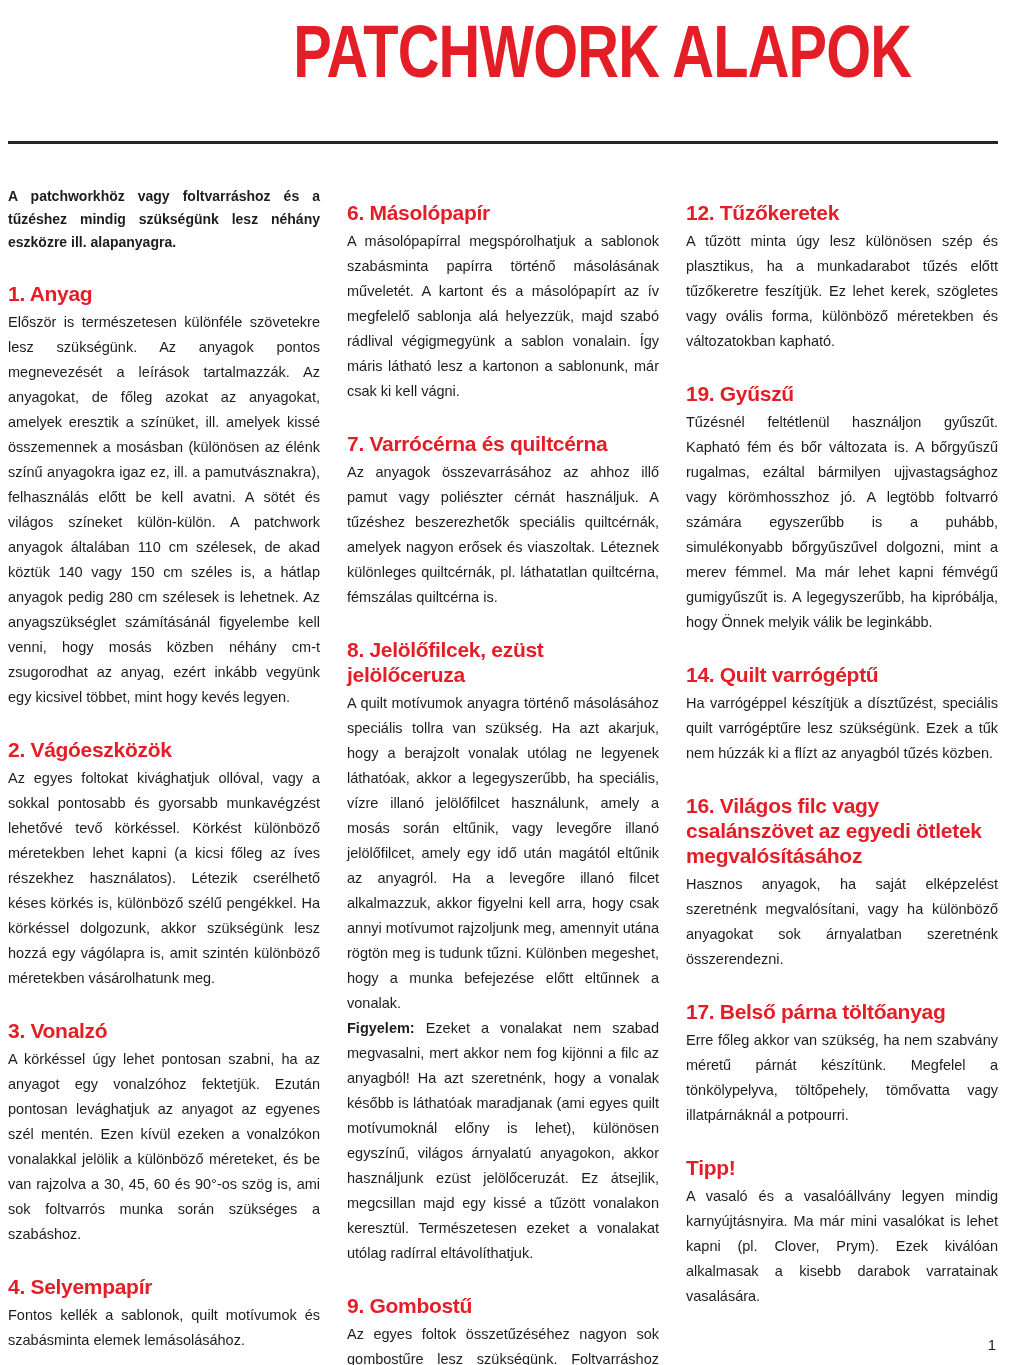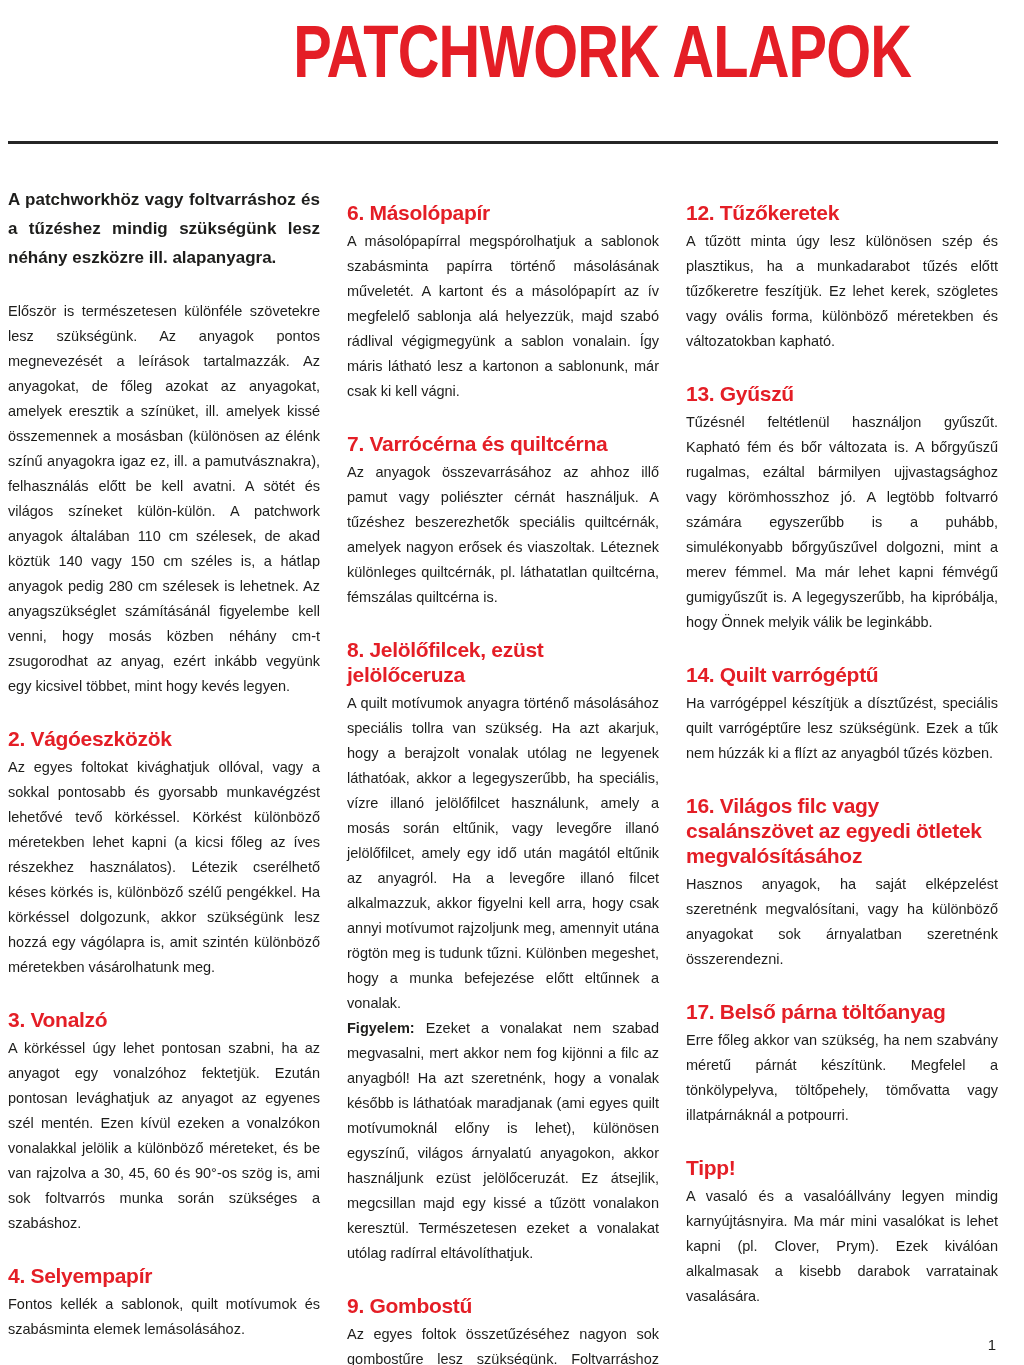--- a/index.html
+++ b/index.html
@@ -39,22 +39,22 @@
   }
   .columns {
     display: flex;
     gap: 27px;
     margin-top: 41px;
   }
   .col { flex: 1 1 0; min-width: 0; }
   .intro {
     margin: 0 0 12px 0;
     font-weight: bold;
-    font-size: 17px;
-    line-height: 29px;
+    font-size: 14px;
+    line-height: 23px;
     text-align: justify;
   }
   .sec { margin-top: 27px; }
   .sec.first { margin-top: 15px; }
   .sec-heading {
     margin: 0 0 4px 0;
     color: #e41e26;
     font-size: 21px;
     line-height: 25px;
     font-weight: bold;
@@ -86,20 +86,21 @@
   </div>
 
   <hr class="rule">
 
   <main class="columns">
 
     <section class="col">
       <p class="intro">A patchworkhöz vagy foltvarráshoz és a tűzéshez mindig szükségünk lesz néhány eszközre ill. alapanyagra.</p>
 
       <article class="sec">
+        <h2 class="sec-heading">1. Anyag</h2>
         <p class="sec-body">Először is természetesen különféle szövetekre lesz szükségünk. Az anyagok pontos megnevezését a leírások tartalmazzák. Az anyagokat, de főleg azokat az anyagokat, amelyek eresztik a színüket, ill. amelyek kissé összemennek a mosásban (különösen az élénk színű anyagokra igaz ez, ill. a pamutvásznakra), felhasználás előtt be kell avatni. A sötét és világos színeket külön-külön. A patchwork anyagok általában 110 cm szélesek, de akad köztük 140 vagy 150 cm széles is, a hátlap anyagok pedig 280 cm szélesek is lehetnek. Az anyagszükséglet számításánál figyelembe kell venni, hogy mosás közben néhány cm-t zsugorodhat az anyag, ezért inkább vegyünk egy kicsivel többet, mint hogy kevés legyen.</p>
       </article>
 
       <article class="sec">
         <h2 class="sec-heading">2. Vágóeszközök</h2>
         <p class="sec-body">Az egyes foltokat kivághatjuk ollóval, vagy a sokkal pontosabb és gyorsabb munkavégzést lehetővé tevő körkéssel. Körkést különböző méretekben lehet kapni (a kicsi főleg az íves részekhez használatos). Létezik cserélhető késes körkés is, különböző szélű pengékkel. Ha körkéssel dolgozunk, akkor szükségünk lesz hozzá egy vágólapra is, amit szintén különböző méretekben vásárolhatunk meg.</p>
       </article>
 
       <article class="sec">
         <h2 class="sec-heading">3. Vonalzó</h2>
@@ -146,21 +147,21 @@
 
     </section>
 
     <section class="col">
       <article class="sec first">
         <h2 class="sec-heading">12. Tűzőkeretek</h2>
         <p class="sec-body">A tűzött minta úgy lesz különösen szép és plasztikus, ha a munkadarabot tűzés előtt tűzőkeretre feszítjük. Ez lehet kerek, szögletes vagy ovális forma, különböző méretekben és változatokban kapható.</p>
       </article>
 
       <article class="sec">
-        <h2 class="sec-heading">13. Gyűszű</h2>
+        <h2 class="sec-heading">19. Gyűszű</h2>
         <p class="sec-body">Tűzésnél feltétlenül használjon gyűszűt. Kapható fém és bőr változata is. A bőrgyűszű rugalmas, ezáltal bármilyen ujjvastagsághoz vagy körömhosszhoz jó. A legtöbb foltvarró számára egyszerűbb is a puhább, simulékonyabb bőrgyűszűvel dolgozni, mint a merev fémmel. Ma már lehet kapni fémvégű gumigyűszűt is. A legegyszerűbb, ha kipróbálja, hogy Önnek melyik válik be leginkább.</p>
       </article>
 
       <article class="sec">
         <h2 class="sec-heading">14. Quilt varrógéptű</h2>
         <p class="sec-body">Ha varrógéppel készítjük a dísztűzést, speciális quilt varrógéptűre lesz szükségünk. Ezek a tűk nem húzzák ki a flízt az anyagból tűzés közben.</p>
       </article>
 
 
       <article class="sec">

